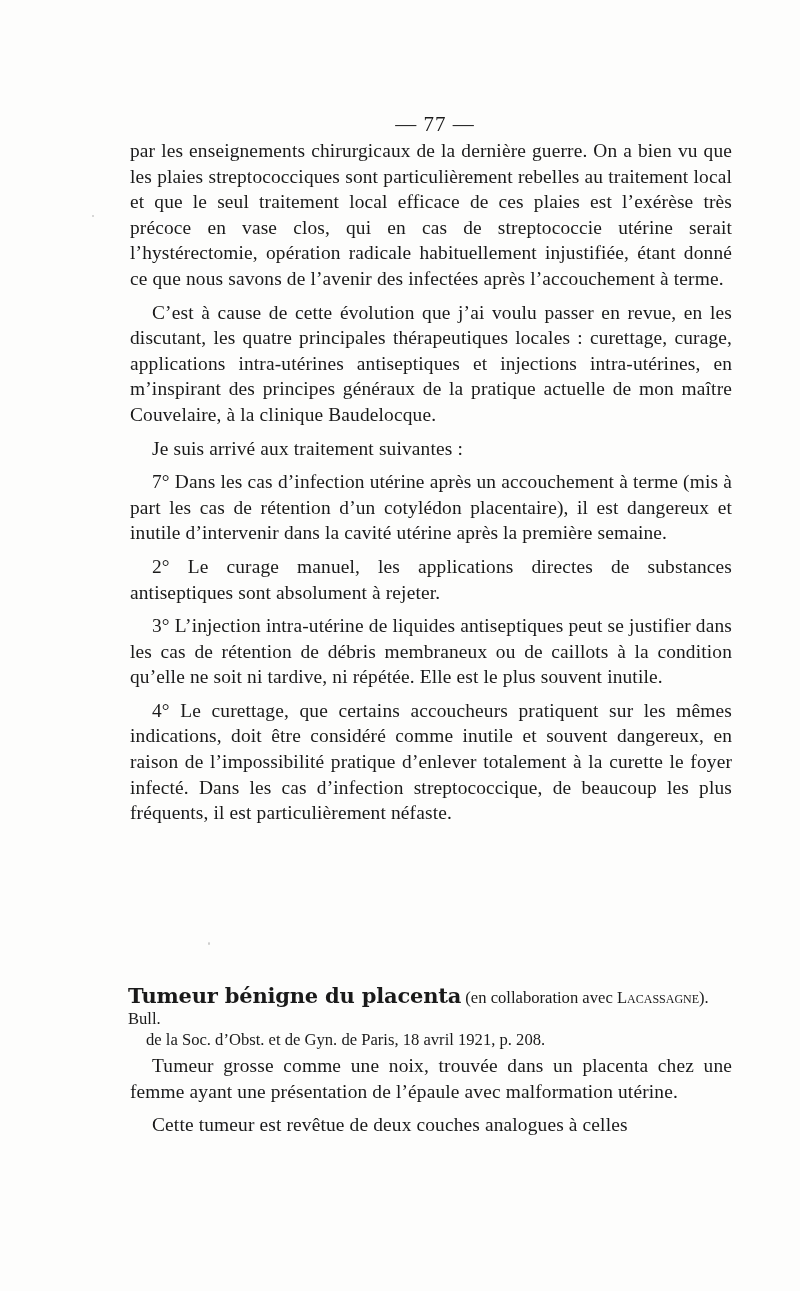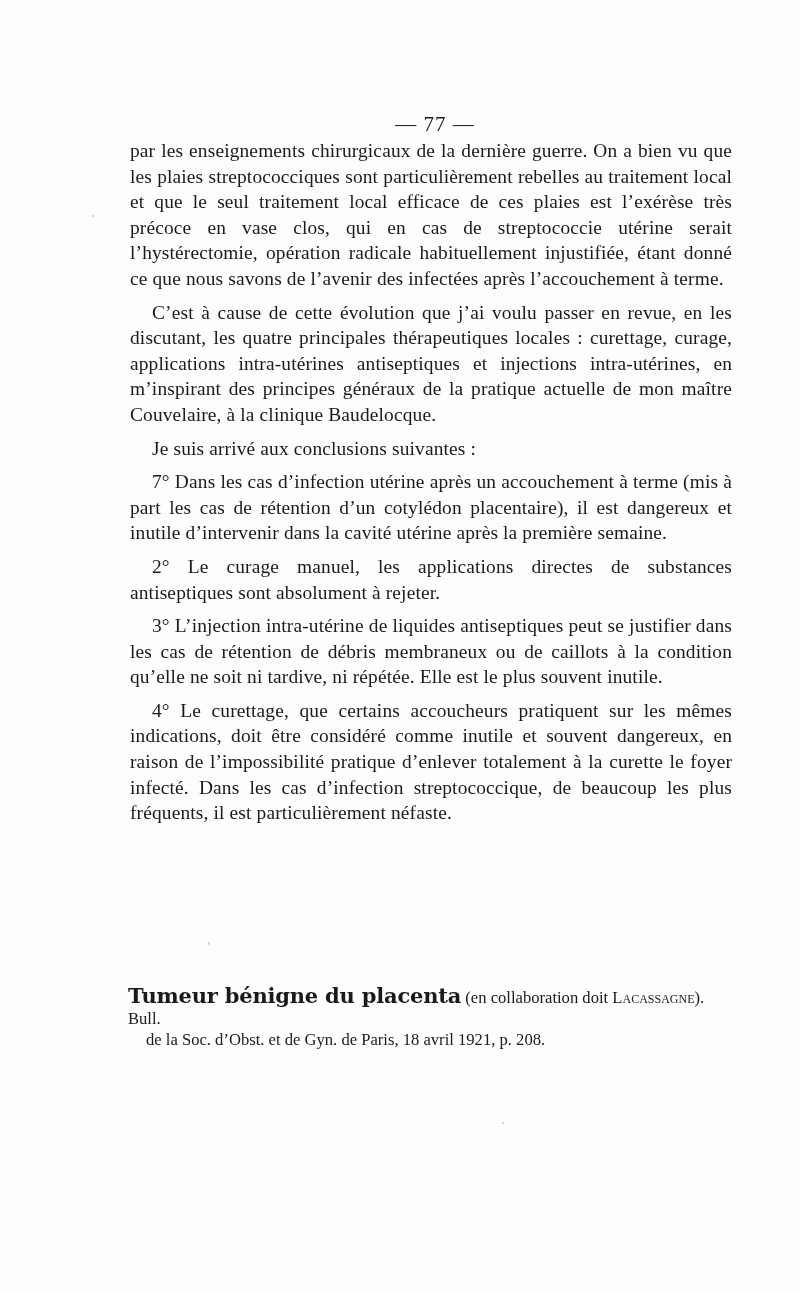--- a/index.html
+++ b/index.html
@@ -82,33 +82,37 @@
 </head>
 <body>
 
 <div class="page">
 
   <div class="page-number">— 77 —</div>
 
   <div class="body-text block-a">
     <p>par les enseignements chirurgicaux de la dernière guerre. On a bien vu que les plaies streptococciques sont particulièrement rebelles au traitement local et que le seul traitement local efficace de ces plaies est l’exérèse très précoce en vase clos, qui en cas de streptococcie utérine serait l’hystérectomie, opération radicale habituellement injustifiée, étant donné ce que nous savons de l’avenir des infectées après l’accouchement à terme.</p>
     <p class="indent">C’est à cause de cette évolution que j’ai voulu passer en revue, en les discutant, les quatre principales thérapeutiques locales : curettage, curage, applications intra-utérines antiseptiques et injections intra-utérines, en m’inspirant des principes généraux de la pratique actuelle de mon maître Couvelaire, à la clinique Baudelocque.</p>
-    <p class="indent">Je suis arrivé aux conclusions suivantes :</p>
+    <p class="indent">Je suis arrivé aux traitement suivantes :</p>
     <p class="indent">7° Dans les cas d’infection utérine après un accouchement à terme (mis à part les cas de rétention d’un cotylédon placentaire), il est dangereux et inutile d’intervenir dans la cavité utérine après la première semaine.</p>
     <p class="indent">2° Le curage manuel, les applications directes de substances antiseptiques sont absolument à rejeter.</p>
     <p class="indent">3° L’injection intra-utérine de liquides antiseptiques peut se justifier dans les cas de rétention de débris membraneux ou de caillots à la condition qu’elle ne soit ni tardive, ni répétée. Elle est le plus souvent inutile.</p>
     <p class="indent">4° Le curettage, que certains accoucheurs pratiquent sur les mêmes indications, doit être considéré comme inutile et souvent dangereux, en raison de l’impossibilité pratique d’enlever totalement à la curette le foyer infecté. Dans les cas d’infection streptococcique, de beaucoup les plus fréquents, il est particulièrement néfaste.</p>
   </div>
 
   <div class="ref">
     <div>
-      <span class="title">Tumeur bénigne du placenta</span><span> (en collaboration doit </span><span class="smallcaps">Lacassagne</span><span>). </span><span class="journal">Bull.</span>
+      <span class="title">Tumeur bénigne du placenta</span><span> (en collaboration avec </span><span class="smallcaps">Lacassagne</span><span>). </span><span class="journal">Bull.</span>
     </div>
     <div class="second-line">
       <span class="journal">de la Soc. d’Obst. et de Gyn. de Paris</span><span>, 18 avril 1921, p. 208.</span>
     </div>
   </div>
 
+  <div class="body-text block-b" style="top:1045px;">
+    <p class="indent">Tumeur grosse comme une noix, trouvée dans un placenta chez une femme ayant une présentation de l’épaule avec malformation utérine.</p>
+    <p class="indent">Cette tumeur est revêtue de deux couches analogues à celles</p>
+  </div>
 
   <div class="speck" style="left:208px;top:942px;width:2px;height:3px;"></div>
   <div class="speck" style="left:502px;top:1122px;width:2px;height:2px;"></div>
   <div class="speck" style="left:92px;top:215px;width:2px;height:2px;"></div>
 </div>
 
 </body></html>

